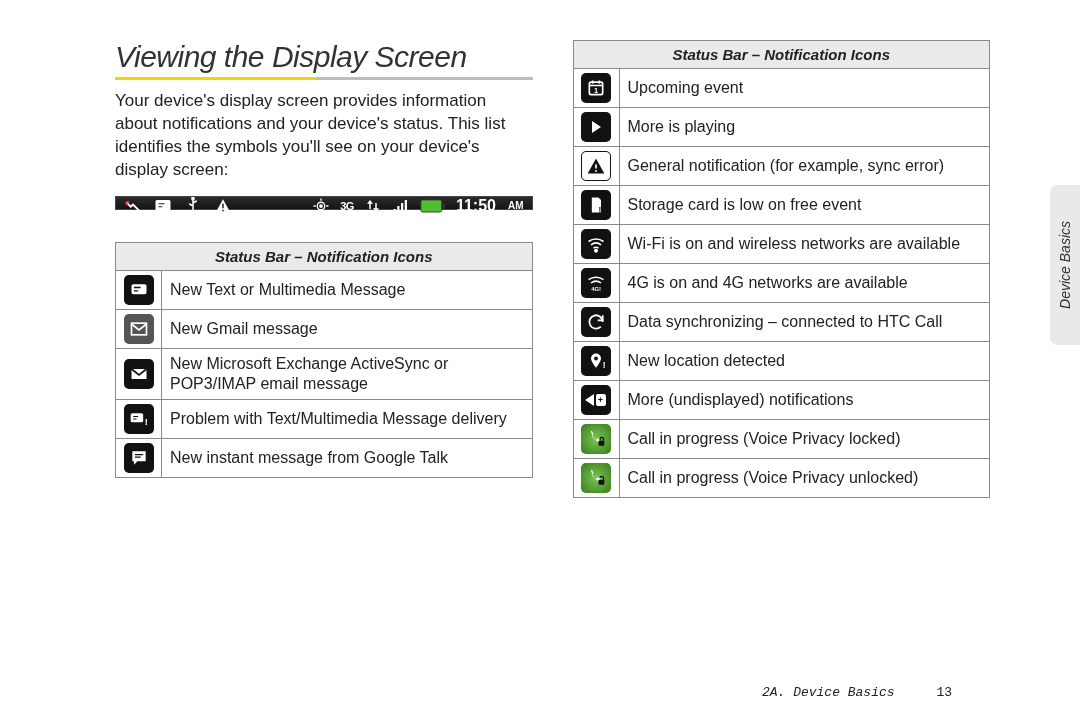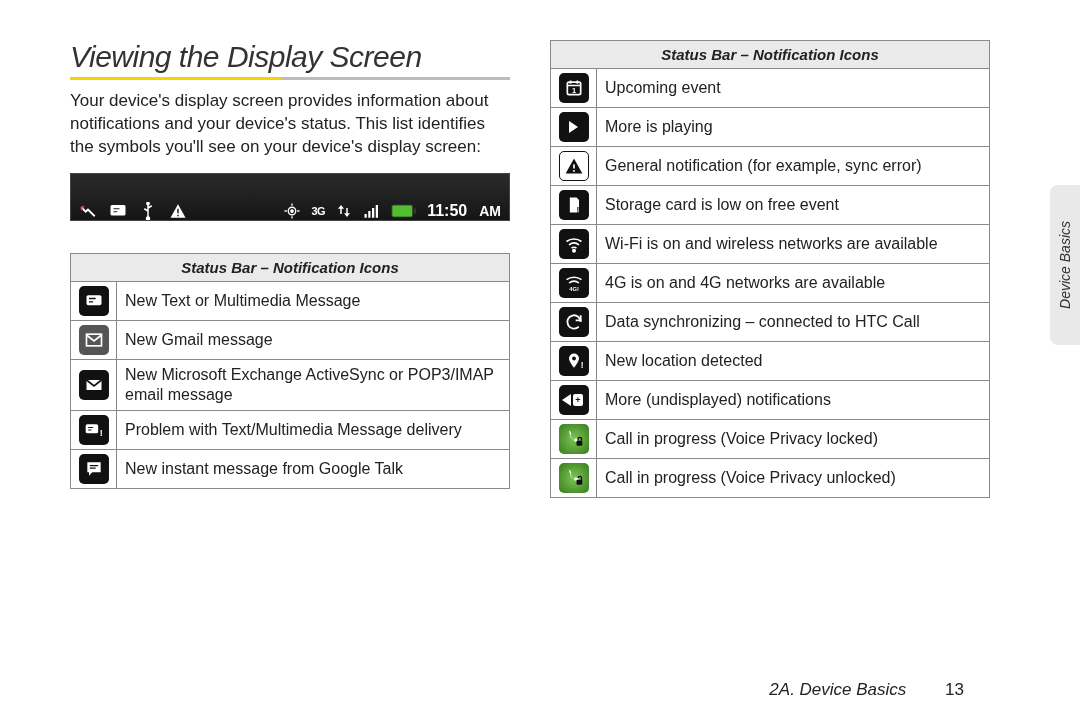--- a/index.html
+++ b/index.html
@@ -10,53 +10,54 @@
     font-family: Arial, Helvetica, sans-serif;
     font-size: 17px;
     color: #222;
     position: relative;
     background: #fff;
   }
   .page {
     padding: 40px 90px 30px 70px;
     display: flex;
     gap: 40px;
+    margin-left: 45px;
   }
   .col { flex: 1; }
   .heading {
     font-style: italic;
     font-weight: 400;
     font-size: 30px;
     letter-spacing: -0.5px;
     margin: 0 0 3px 0;
     color: #333;
   }
   .rule {
     height: 3px;
     background: linear-gradient(to right, #f7d400 0 48%, #bdbdbd 48% 100%);
     margin-bottom: 10px;
   }
   .intro { line-height: 1.35; margin-bottom: 14px; }
   .statusbar {
-    height: 48px;
+    height: 14px;
     background: linear-gradient(#2b2b2b,#151515);
     border: 1px solid #444;
     display: flex;
-    align-items: flex-end;
+    align-items: flex-start;
     color: #fff;
     font-weight: bold;
     font-size: 16px;
     padding: 0 8px;
     gap: 10px;
     margin-bottom: 32px;
   }
   .statusbar .sb-left { display:flex; gap:12px; }
   .statusbar .sb-right { margin-left:auto; display:flex; align-items:center; gap:10px;}
   .sb-ic { width:18px; height:18px; display:inline-flex; align-items:center; justify-content:center; }
-  .sb-am { font-size:14px; margin-left:2px;}
+  .sb-am { font-size:10px; margin-left:2px;}
   table.icons {
     border-collapse: collapse;
     width: 100%;
   }
   table.icons th {
     background: #eaeaea;
     font-style: italic;
     font-weight: bold;
     font-size: 15px;
     padding: 5px 16px;
@@ -80,23 +81,24 @@
     font-size: 15px;
   }
   .ic-black { background:#111; }
   .ic-grey  { background:#555; }
   .ic-green { background: radial-gradient(#7ac653,#3a7a1e); }
   .play-tri { width:0;height:0;border-left:9px solid #fff;border-top:6px solid transparent;border-bottom:6px solid transparent;}
   .lef-arrow { width:0;height:0;border-right:9px solid #fff;border-top:6px solid transparent;border-bottom:6px solid transparent; position:relative; left:-2px;}
   .footer {
     position: absolute;
     bottom: 20px;
-    right: 116px;
+    right: 128px;
     font-style: italic;
-    font-size: 17px;
+    font-size: 13px;
+    font-family: Liberation Mono, monospace;
   }
   .footer .sec { margin-right: 34px; }
   .footer .pg  { font-style: normal; font-weight: normal; }
   .sidetab {
     position: absolute;
     right: 0; top: 185px;
     width: 30px; height: 160px;
     background: #e9e9e9;
     border-radius: 8px 0 0 8px;
     display: flex; align-items: center; justify-content: center;

